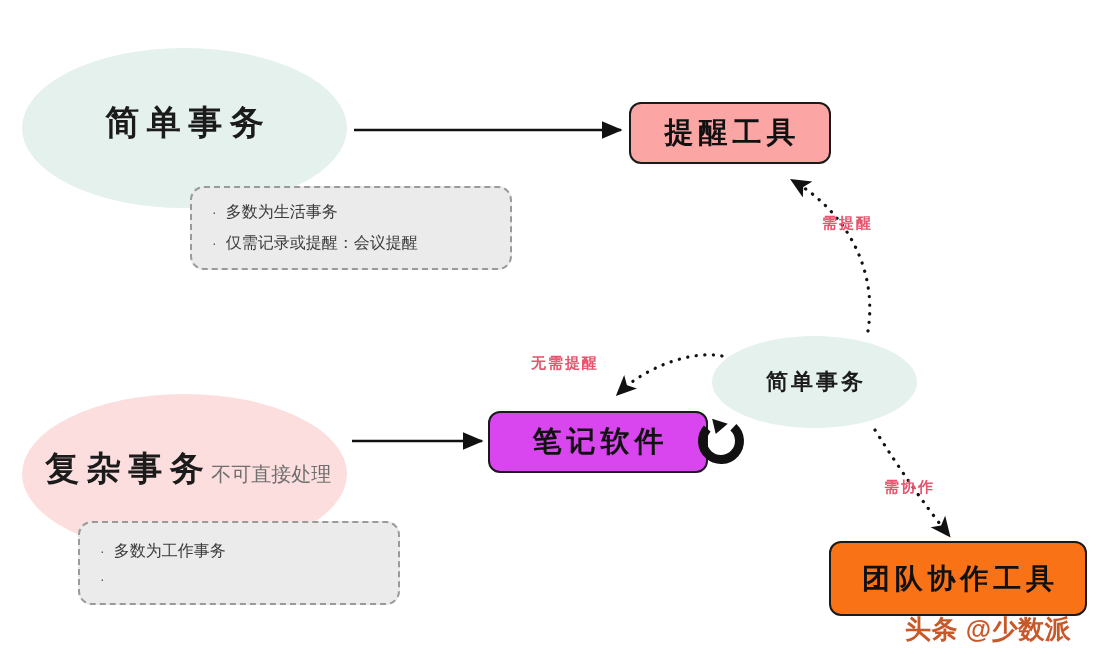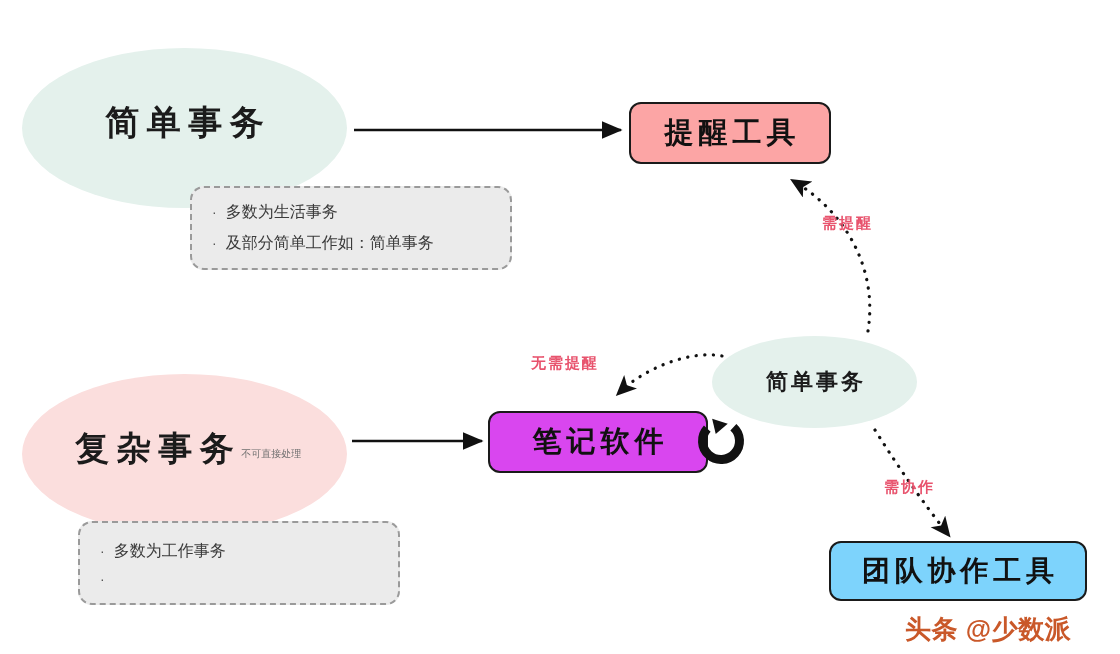--- a/index.html
+++ b/index.html
@@ -42,25 +42,25 @@
   }
 
   #ellipse-simple {
     left: 22px;  top: 48px;  width: 325px; height: 160px;
     background: #e4f1ec;
   }
   #ellipse-simple .e-title { font-size: 34px; margin-bottom: 10px; }
   #ellipse-simple .e-sub   { font-size: 16px; }
 
   #ellipse-complex {
-    left: 22px;  top: 374px; width: 325px; height: 160px;
+    left: 22px;  top: 394px; width: 325px; height: 160px;
     background: #fbdedd;
   }
   #ellipse-complex .e-title { font-size: 34px; margin-bottom: 10px; }
-  #ellipse-complex .e-sub   { font-size: 10px; }
+  #ellipse-complex .e-sub   { font-size: 20px; }
 
   #ellipse-simple2 {
     left: 712px; top: 336px; width: 205px; height: 92px;
     background: #e4f1ec;
   }
   #ellipse-simple2 .e-title {
     font-size: 22px;
     letter-spacing: 0.14em;
     text-indent: 0.14em;
     font-weight: 700;
@@ -108,21 +108,21 @@
     font-family: "Liberation Serif", "DejaVu Serif", serif;
     font-weight: 700;
     font-size: 29px;
     color: #111111;
     letter-spacing: 0.17em;
     text-indent: 0.17em;
     white-space: nowrap;
   }
   #box-reminder { left: 629px; top: 102px; width: 202px; height: 62px; background: #fca5a5; }
   #box-notes    { left: 488px; top: 411px; width: 220px; height: 62px; background: #d946ef; }
-  #box-team     { left: 829px; top: 541px; width: 258px; height: 60px; background: #7dd3fc; }
+  #box-team     { left: 829px; top: 541px; width: 258px; height: 75px; background: #f97316; }
   #box-team .proc-label { font-size: 28px; }
 
   
   #arrows {
     position: absolute;
     left: 0; top: 0;
     width: 1120px; height: 654px;
     pointer-events: none;
   }
 
@@ -178,21 +178,21 @@
     <div class="e-title">简单事务</div>
   </div>
 
   <div class="note-box" id="note-simple">
     <div class="note-line">
       <span class="note-bullet">·</span>
       <span>多数为生活事务</span>
     </div>
     <div class="note-line">
       <span class="note-bullet">·</span>
-      <span>及部分简单工作如：简单事务</span>
+      <span>仅需记录或提醒：会议提醒</span>
     </div>
   </div>
 
   <div class="note-box" id="note-complex">
     <div class="note-line">
       <span class="note-bullet">·</span>
       <span>多数为工作事务</span>
     </div>
     <div class="note-line">
       <span class="note-bullet">·</span>

